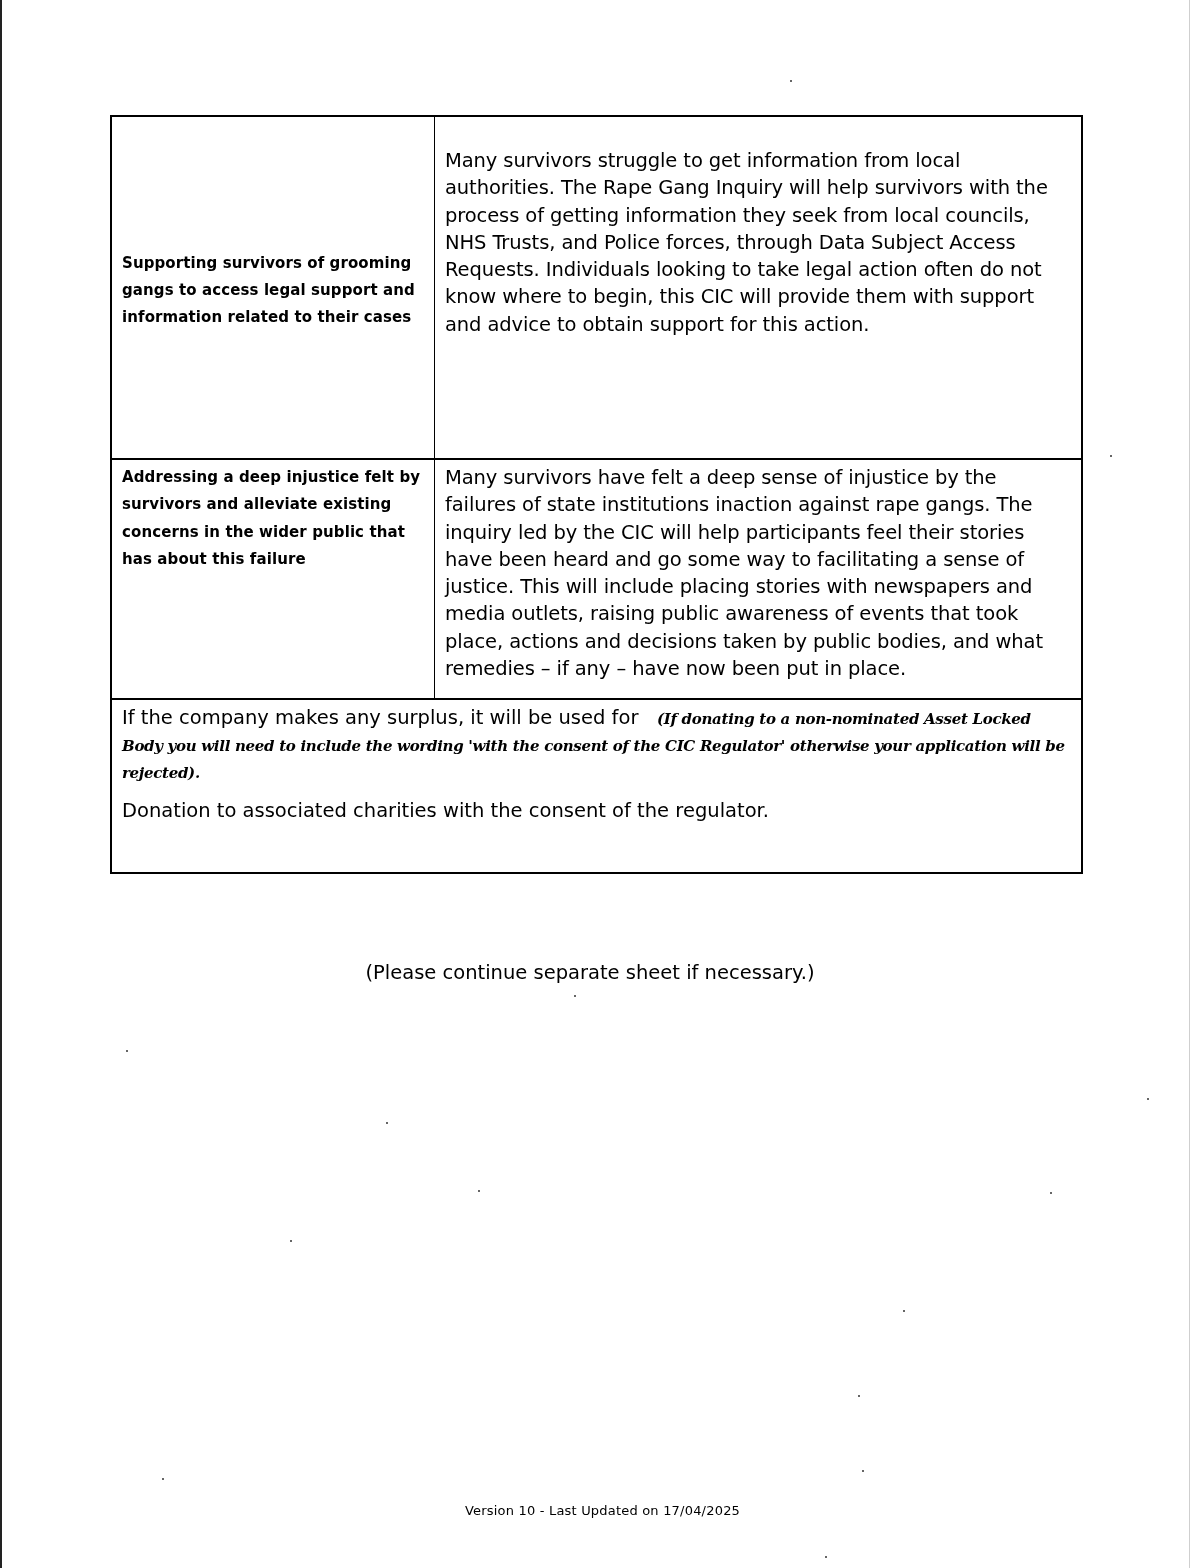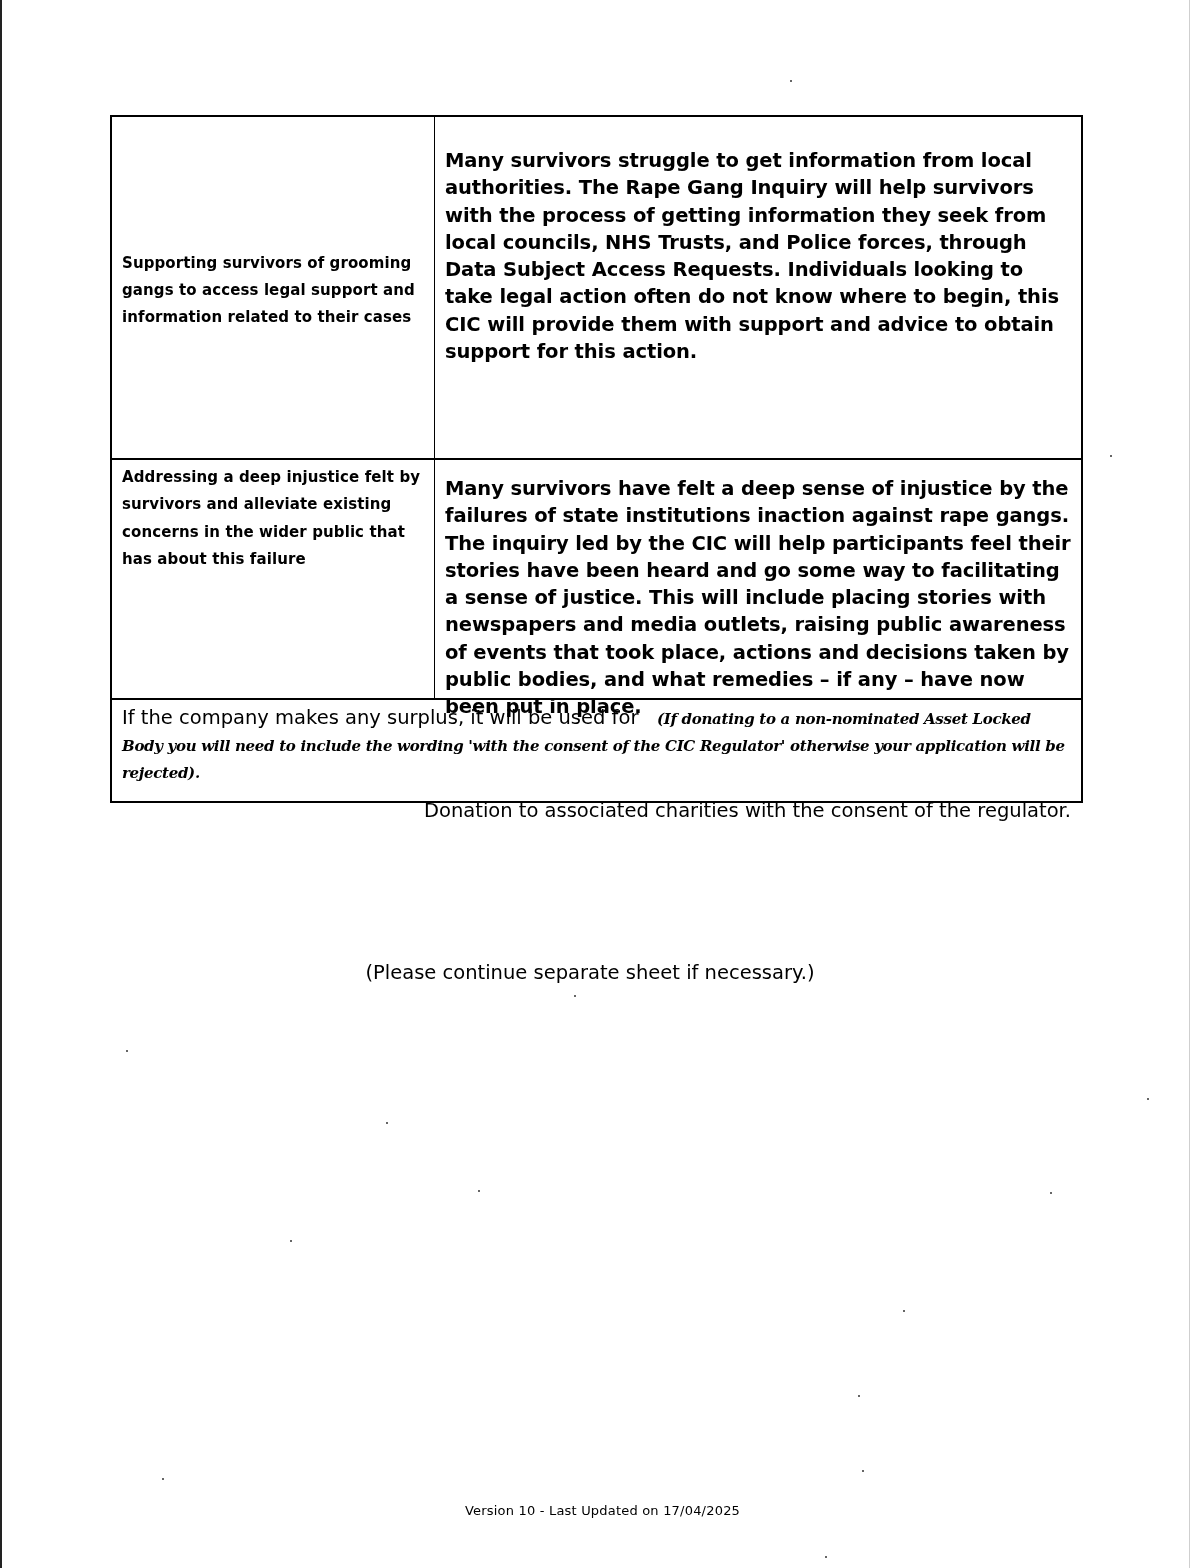--- a/index.html
+++ b/index.html
@@ -60,46 +60,44 @@
     .row-2 .cell-left {
       padding-top: 4px;
     }
     .cell-right {
       flex: 1;
       box-sizing: border-box;
       padding: 0 10px;
       font-size: 19.5px;
       line-height: 27.3px;
       letter-spacing: -0.1px;
-      font-weight: bold;
     }
     .row-1 .cell-right { padding-top: 30px; }
-    .row-2 .cell-right { padding-top: 15px; }
+    .row-2 .cell-right { padding-top: 4px; }
     .surplus-row {
       padding: 5px 10px 14px 10px;
       box-sizing: border-box;
-      height: 101px;
+      height: 172px;
     }
     .surplus-line {
       font-size: 19.5px;
       line-height: 26px;
     }
     .surplus-note {
       font-family: "DejaVu Serif", serif;
       font-style: italic;
       font-weight: bold;
       font-size: 15px;
       line-height: 26px;
       letter-spacing: -0.3px;
     }
     .surplus-answer {
       font-size: 19.5px;
       line-height: 26px;
       margin-top: 12px;
-      text-align: right;
     }
     .continue-note {
       position: absolute;
       left: 0;
       width: 1075px;
       top: 961px;
       text-align: center;
       font-size: 19.5px;
       padding-left: 105px;
       box-sizing: border-box;

